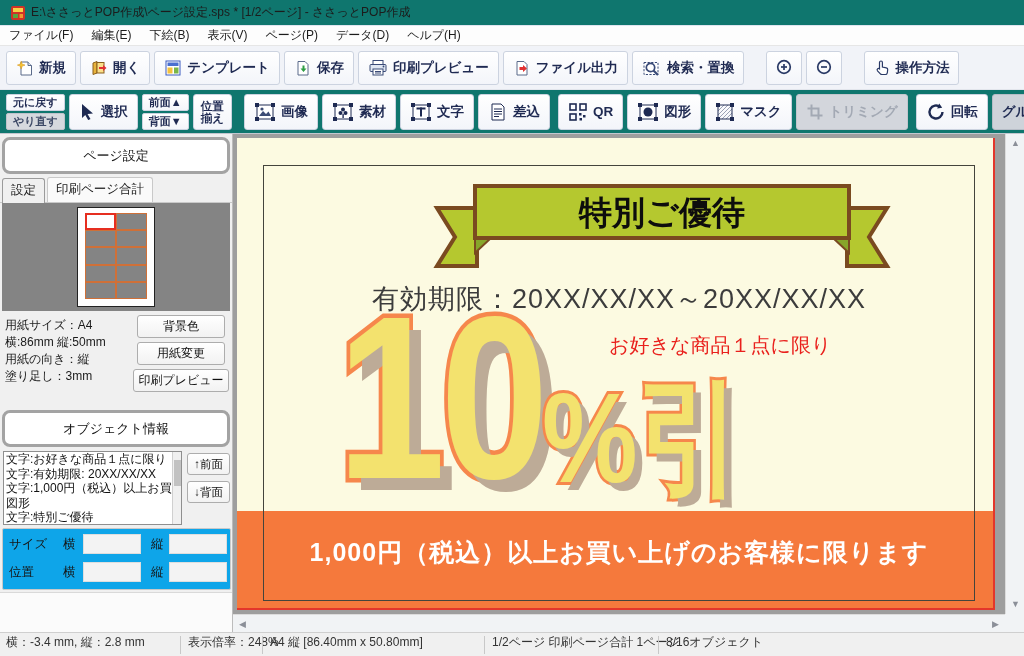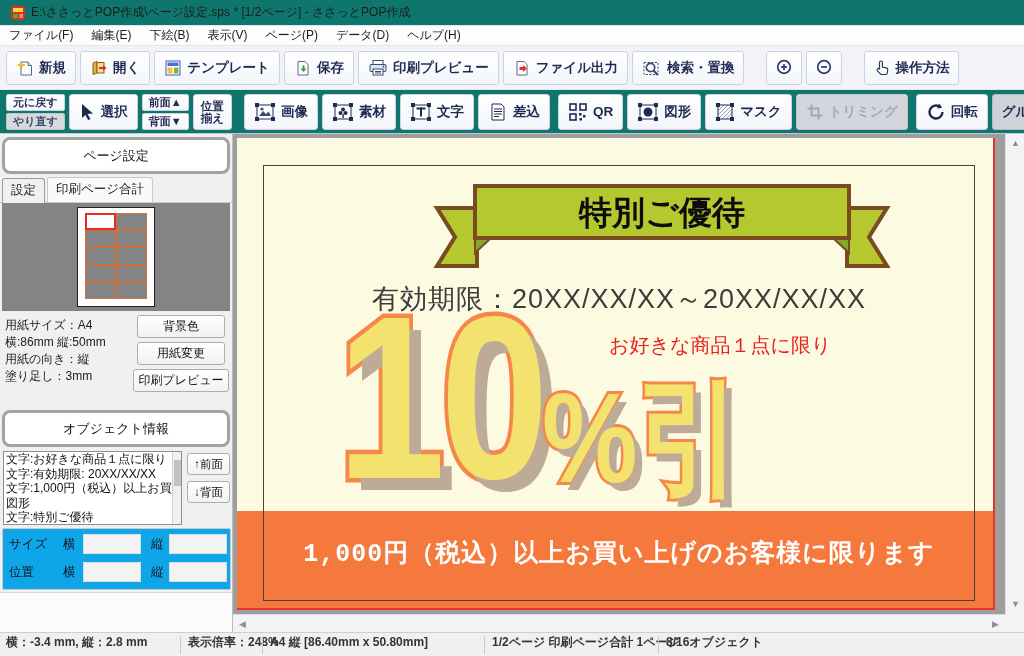--- a/index.html
+++ b/index.html
@@ -52,37 +52,37 @@
   .groupbox { position:absolute; left:2px; top:394px; width:229px; height:62px; border:1px solid #c9c9c9; border-radius:2px; background:#0ea5e9; font-size:12.5px; color:#161616; }
   .grow { position:absolute; display:flex; align-items:center; }
   .gfield { width:58px; height:20px; background:#f3f3f3; border:1px solid #dedede; }
   .side-white-bottom { position:absolute; left:0; top:458px; width:232px; height:40px; background:#fbfbfb; border-top:1px solid #d9d9d9; }
 
   
   .canvas-area { position:absolute; left:233px; top:134px; width:772px; height:480px; background:#9e9e9e; }
   .page { position:absolute; left:4px; top:4px; width:758px; height:472px; background:#fcfae1; border-right:2px solid #e3362b; border-bottom:2px solid #e3362b; overflow:hidden; }
   .trimbox { position:absolute; left:26px; top:27px; width:712px; height:436px; border:1px solid #44443c; z-index:6; pointer-events:none; }
   .orange-bar { position:absolute; left:0; top:373px; width:758px; height:97px; background:#f5793c; z-index:1; }
-  .condition { position:absolute; left:26px; top:398px; width:712px; text-align:center; font-size:25px; font-weight:700; color:#fff; letter-spacing:1px; z-index:2;font-family:Liberation Mono, monospace; }
+  .condition { position:absolute; left:26px; top:398px; width:712px; text-align:center; font-size:25px; font-weight:700; color:#fff; letter-spacing:1px; z-index:2; }
   .ribbon { position:absolute; left:190px; top:46px; z-index:2; }
   .expiry { position:absolute; left:26px; top:143px; width:712px; text-align:center; font-size:27px; color:#3c3c3c; letter-spacing:1px; z-index:2; }
   .discount { position:absolute; left:100px; top:170px; display:flex; align-items:flex-end; transform:scaleX(0.84); transform-origin:0 0; z-index:2; }
   .d-num { font-size:232px; line-height:0.78; font-weight:700; color:#f3e26e; -webkit-text-stroke:9px #f6874c; paint-order:stroke fill; text-shadow:14px 12px 0 #bdab97; letter-spacing:-6px; }
   .d-suffix { font-size:128px; line-height:0.8; font-weight:700; color:#f3e26e; -webkit-text-stroke:6px #f6874c; paint-order:stroke fill; text-shadow:9px 8px 0 #bdab97; margin-left:-2px; }
   .limit { position:absolute; left:372px; top:194px; font-size:20px; font-weight:400; color:#e9201c; white-space:nowrap; z-index:3; }
 
   
   .vscroll { position:absolute; left:1005px; top:134px; width:19px; height:480px; background:#f1f3f5; border-left:1px solid #dcdcdc; }
   .hscroll { position:absolute; left:233px; top:614px; width:772px; height:18px; background:#f1f3f5; border-top:1px solid #dcdcdc; }
   .scorner { position:absolute; left:1005px; top:614px; width:19px; height:18px; background:#f1f3f5; }
   .sarrow { position:absolute; color:#8b8f98; font-size:9px; line-height:9px; }
 
   
   .statusbar { position:absolute; left:0; top:632px; width:1024px; height:24px; background:#f0f0f0; border-top:1px solid #cfcfcf; font-size:12px; color:#333; }
-  .sseg { position:absolute; top:1px; white-space:nowrap;font-weight:bold; }
+  .sseg { position:absolute; top:1px; white-space:nowrap; }
   .sdiv { position:absolute; top:3px; width:1px; height:18px; background:#c8c8c8; }
 </style>
 </head>
 <body>
 
 <div id="app">
 
   <div class="titlebar">
     <svg width="14" height="14">
         <rect width="14" height="14" rx="2" fill="#cf3326"></rect>

